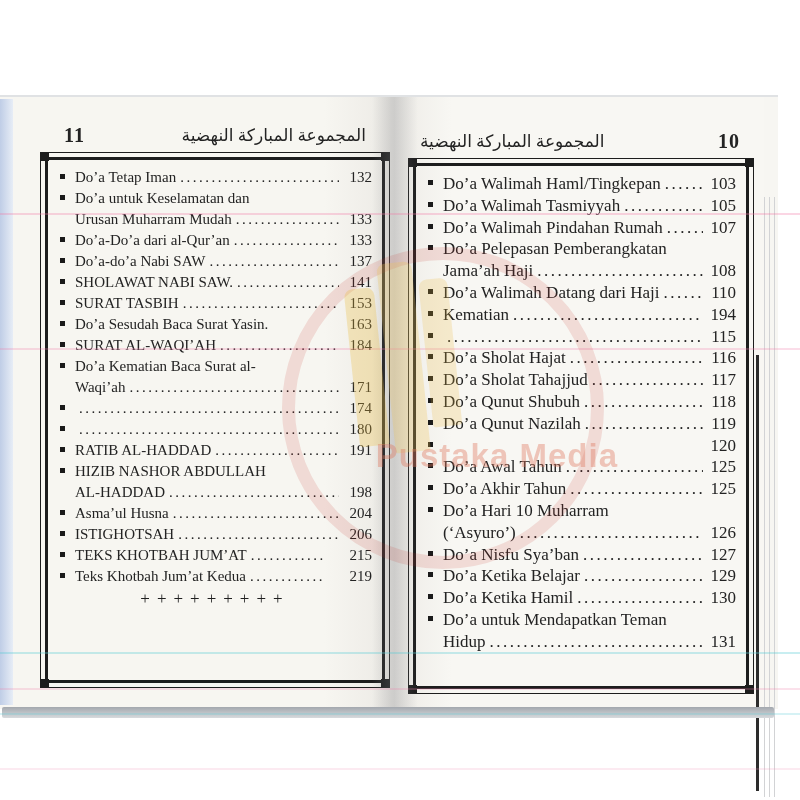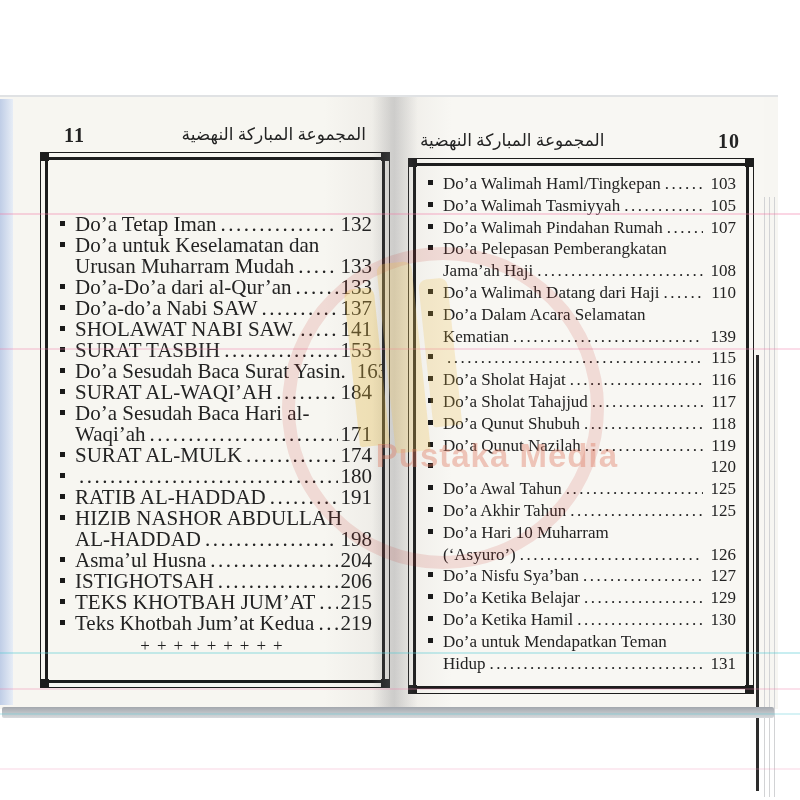--- a/index.html
+++ b/index.html
@@ -13,35 +13,35 @@
   .gutter{position:absolute;left:372px;top:0;width:46px;height:100%;
         background:linear-gradient(to right,rgba(255,255,255,0),rgba(130,132,138,0.30) 48%,rgba(255,255,255,0));}
   .bottom-shadow{position:absolute;left:2px;top:707px;width:772px;height:11px;
         background:linear-gradient(to bottom,#a3a8ae,#d7dadd);border-radius:2px;}
   .underpage-frame-line{position:absolute;left:756px;top:258px;width:3px;height:436px;background:#2c2c2c;}
   .page-edge{position:absolute;top:100px;width:1px;height:600px;background:#d2d3d5;}
   
   .page{position:absolute;top:0;height:612px;}
   .page-left{left:14px;width:378px;background:linear-gradient(to right,#f7f6f1 82%,#eceae5);}
   .page-right{left:392px;width:372px;background:linear-gradient(to right,#edebe6,#f8f7f3 16%);}
-  .page-head{display:flex;justify-content:space-between;align-items:flex-start;}
+  .page-head{display:flex;justify-content:space-between;align-items:center;}
   .page-left  .page-head{padding:27px 26px 5px 50px;}
   .page-right .page-head{padding:33px 24px 5px 28px;}
   .head-num{font-size:20px;font-weight:bold;letter-spacing:1px;}
   .head-arabic{font-size:17px;direction:rtl;font-family:"Liberation Serif","DejaVu Sans",serif;}
   
   .frame{position:relative;border:1.5px solid #1d1d1d;padding:4px;box-sizing:border-box;height:536px;}
   .page-left  .frame{margin-left:26px;width:350px;}
   .page-right .frame{margin-left:16px;width:346px;}
   .frame-inner{border:3.5px solid #1d1d1d;height:100%;box-sizing:border-box;padding:7px 10px 5px 10px;overflow:hidden;}
   .corner{position:absolute;width:8px;height:8px;background:#1d1d1d;}
   .c-tl{top:0;left:0}.c-tr{top:0;right:0}.c-bl{bottom:0;left:0}.c-br{bottom:0;right:0}
   
   .toc{list-style:none;margin:0;padding:0;}
-  .page-left  .toc{font-size:21px;line-height:21px;margin-top:47px;}
+  .page-left  .toc{font-size:15px;line-height:21px;}
   .page-right .toc{font-size:17px;line-height:21.8px;}
   .toc-item{position:relative;padding-left:17px;}
   .bullet{position:absolute;left:2px;top:7px;width:5px;height:5px;background:#1a1a1a;}
   .line{display:flex;align-items:baseline;}
   .txt{white-space:nowrap;}
   .dots{flex:1 1 auto;overflow:hidden;white-space:nowrap;letter-spacing:2.5px;min-width:4px;margin:0 3px 0 4px;}
   .num{flex:0 0 auto;min-width:30px;text-align:right;}
   .footer-sep{text-align:center;letter-spacing:7px;font-size:17px;margin-top:2px;color:#1f1f1f;}
   
   .scanline{position:absolute;left:0;right:0;height:2px;pointer-events:none;}
@@ -145,32 +145,31 @@
                 <span class="bullet"></span>
                 <div class="line">
                   <span class="txt">SURAT AL-WAQI’AH</span>
                   <span class="dots">..............................</span>
                   <span class="num">184</span>
                 </div>
               </li>
               <li class="toc-item">
                 <span class="bullet"></span>
                 <div class="line">
-                  <span class="txt">Do’a Sesudah Baca Hari al-</span>
+                  <span class="txt">Do’a Kematian Baca Surat al-</span>
                 </div>
                 <div class="line">
                   <span class="txt">Waqi’ah</span>
                   <span class="dots">..............................................................................</span>
                   <span class="num">171</span>
                 </div>
               </li>
               <li class="toc-item">
                 <span class="bullet"></span>
                 <div class="line">
-                  <span class="txt">SURAT AL-MULK</span>
                   <span class="dots">................................................</span>
                   <span class="num">174</span>
                 </div>
               </li>
               <li class="toc-item">
                 <span class="bullet"></span>
                 <div class="line">
                   <span class="dots">................................................</span>
                   <span class="num">180</span>
                 </div>
@@ -283,26 +282,23 @@
                 <span class="bullet"></span>
                 <div class="line">
                   <span class="txt">Do’a Walimah Datang dari Haji</span>
                   <span class="dots">.........</span>
                   <span class="num">110</span>
                 </div>
               </li>
               <li class="toc-item">
                 <span class="bullet"></span>
                 <div class="line">
-                  <span class="txt">Do’a Dalam Acara Selamatan</span>
-                </div>
-                <div class="line">
                   <span class="txt">Kematian</span>
                   <span class="dots">...........................................................................</span>
-                  <span class="num">139</span>
+                  <span class="num">194</span>
                 </div>
               </li>
               <li class="toc-item">
                 <span class="bullet"></span>
                 <div class="line">
                   <span class="dots">................................................</span>
                   <span class="num">115</span>
                 </div>
               </li>
               <li class="toc-item">

